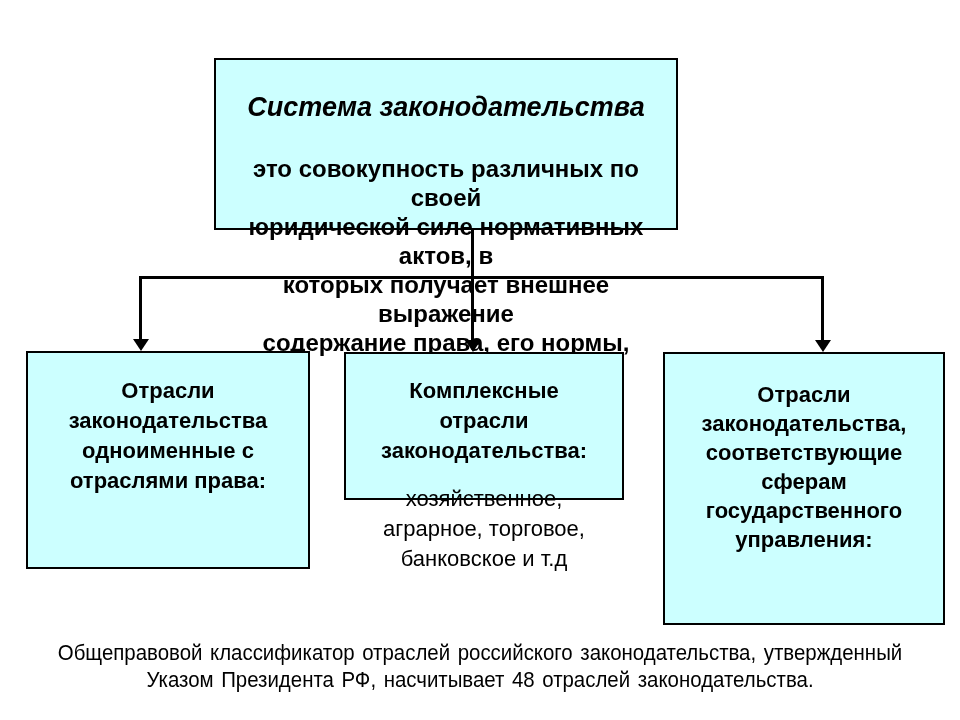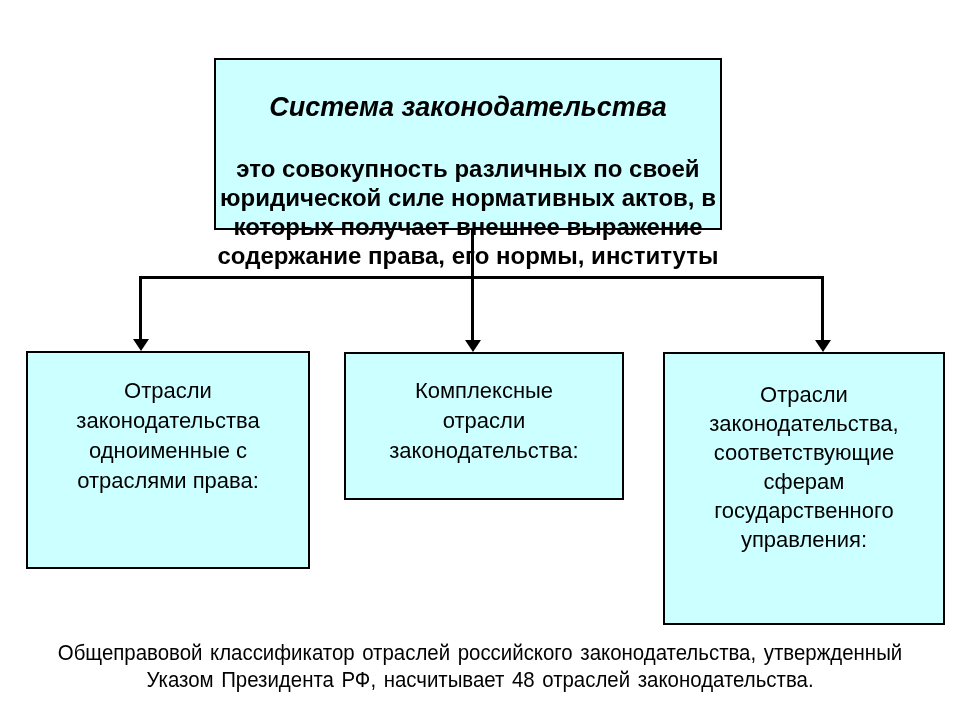--- a/index.html
+++ b/index.html
@@ -20,21 +20,21 @@
     position: absolute;
     background: #CCFFFF;
     border: 2px solid #000000;
     box-sizing: border-box;
     text-align: center;
     white-space: pre-line;
   }
   .root-box {
     left: 214px;
     top: 58px;
-    width: 508px;
+    width: 464px;
     height: 172px;
   }
   .root-title {
     font-size: 27px;
     line-height: 34px;
     font-weight: bold;
     font-style: italic;
     margin-top: 12px;
     white-space: pre-line;
   }
@@ -61,21 +61,21 @@
   }
   .branch-right {
     left: 663px;
     top: 352px;
     width: 282px;
     height: 273px;
     padding-top: 8px;
   }
   .branch-header {
     font-size: 22px;
-    font-weight: normal;
+    font-weight: bold;
     line-height: 30px;
     white-space: pre-line;
   }
   .branch-items {
     font-size: 22px;
     font-weight: normal;
     line-height: 30px;
     white-space: pre-line;
   }
   .branch-right .branch-header,
@@ -142,20 +142,23 @@
     <div class="branch-header">Отрасли
 законодательства
 одноименные с
 отраслями права:</div>
   </div>
 
   <div class="box branch-middle">
     <div class="branch-header">Комплексные
 отрасли
 законодательства:</div>
+    <div class="branch-items">хозяйственное,
+аграрное, торговое,
+банковское и т.д</div>
   </div>
 
   <div class="box branch-right">
     <div class="branch-header">Отрасли
 законодательства,
 соответствующие
 сферам
 государственного
 управления:</div>
   </div>

